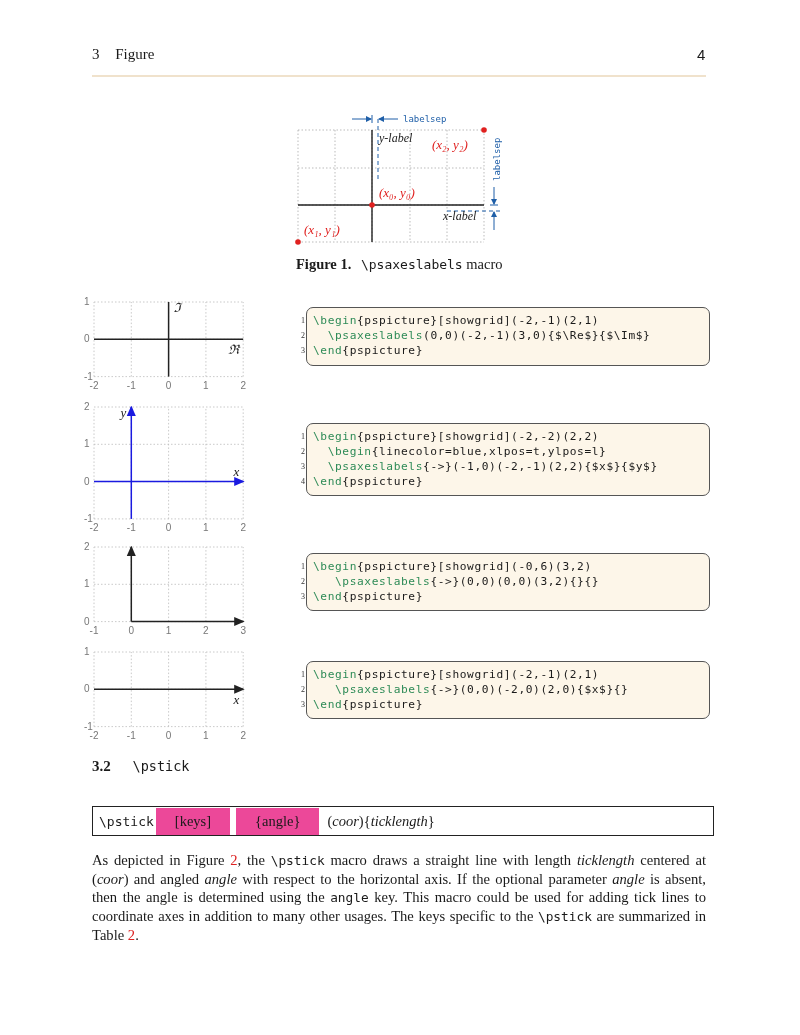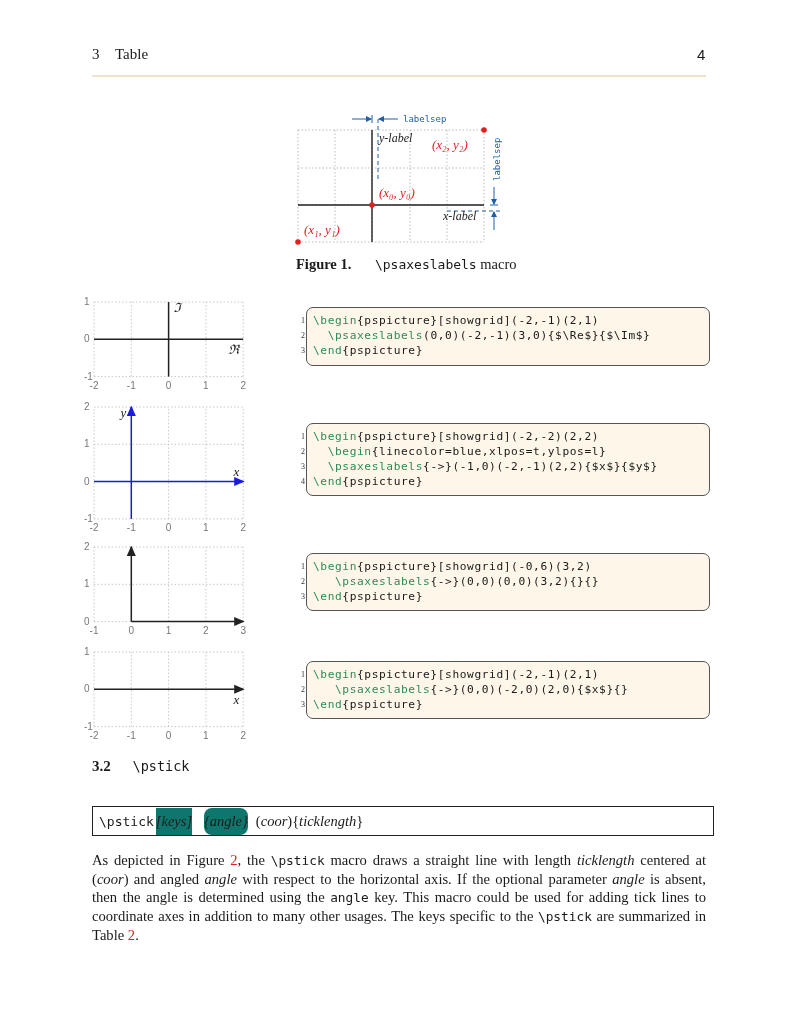--- a/index.html
+++ b/index.html
@@ -10,21 +10,21 @@
 
   
   #hdr-left { left: 92px; top: 46px; font-size: 15px; font-family: "Liberation Serif", serif; }
   #hdr-left .num { margin-right: 12px; }
   #hdr-page { left: 697px; top: 46px; font-size: 15px; font-family: "Liberation Sans", sans-serif; }
   #hdr-rule { left: 92px; top: 75px; width: 614px; height: 2px; background: #f0e2cc; }
 
   
   #fig1 { left: 290px; top: 105px; width: 220px; height: 150px; }
   #fig1-caption { left: 296px; top: 256px; font-size: 14.5px; font-family: "Liberation Serif", serif; }
-  #fig1-caption b { font-weight: bold; margin-right: 20px; font-family: Liberation Serif, serif; }
+  #fig1-caption b { font-weight: bold; margin-right: 6px; font-family: Liberation Serif, serif; }
   #fig1-caption .mono { font-size: 13px; }
 
   
   .graph { position: absolute; }
   .tick { font-family: "Liberation Sans", sans-serif; font-size: 10px; fill: #777; }
 
   
   .codebox { position: absolute; left: 306px; width: 404px; background: #fdf6e9;
              border: 1px solid #555; border-radius: 7px; box-sizing: border-box;
              padding: 5px 0 5px 6px; }
@@ -35,37 +35,37 @@
   .kw { color: #2e8b57; }
 
   
   #sec-head { left: 92px; top: 750px; font-size: 15px; font-weight: bold; font-family: "Liberation Serif", serif; margin-top: 8px; }
   #sec-head .secnum { margin-right: 18px; }
   #sec-head .mono { font-weight: normal; font-size: 13.5px; }
 
   #syntax-box { left: 92px; top: 806px; width: 622px; height: 30px; border: 1px solid #222; box-sizing: border-box;
                 padding: 0 0 0 6px; display: flex; align-items: center; font-family: "Liberation Serif", serif; font-size: 14.5px; }
   #syntax-box .mono { font-size: 13px; }
-  .opt { background: #0f766e; padding: 5px 0; font-style: italic; margin-left: 2px; }
-  .opt + .opt { margin-left: 12px; border-radius: 8px; }
+  .opt { background: #ec4899; padding: 5px 19px; margin-left: 2px; }
+  .opt + .opt { margin-left: 6px; }
   .arg { font-style: italic; margin-left: 8px; }
   .paren { font-style: normal; }
 
   #para { left: 92px; top: 851px; width: 614px; font-family: "Liberation Serif", serif; font-size: 14.6px;
           line-height: 18px; text-align: justify; }
   #para .mono { font-size: 12.8px; }
   #para i { font-style: italic; }
   .ref { color: #d22; }
 </style>
 </head>
 <body>
 
 <div id="hdr-left" class="abs">
   <span class="num">3</span>
-  <span>Table</span>
+  <span>Figure</span>
 </div>
 <div id="hdr-page" class="abs">4</div>
 <div id="hdr-rule" class="abs"></div>
 
 <svg id="fig1" class="abs" viewBox="0 0 220 150">
   <defs>
     <marker id="ab" markerWidth="6" markerHeight="6" refX="5" refY="3" orient="auto">
       <path d="M0,0 L6,3 L0,6 z" fill="#1f5fa8"></path>
     </marker>
   </defs>

